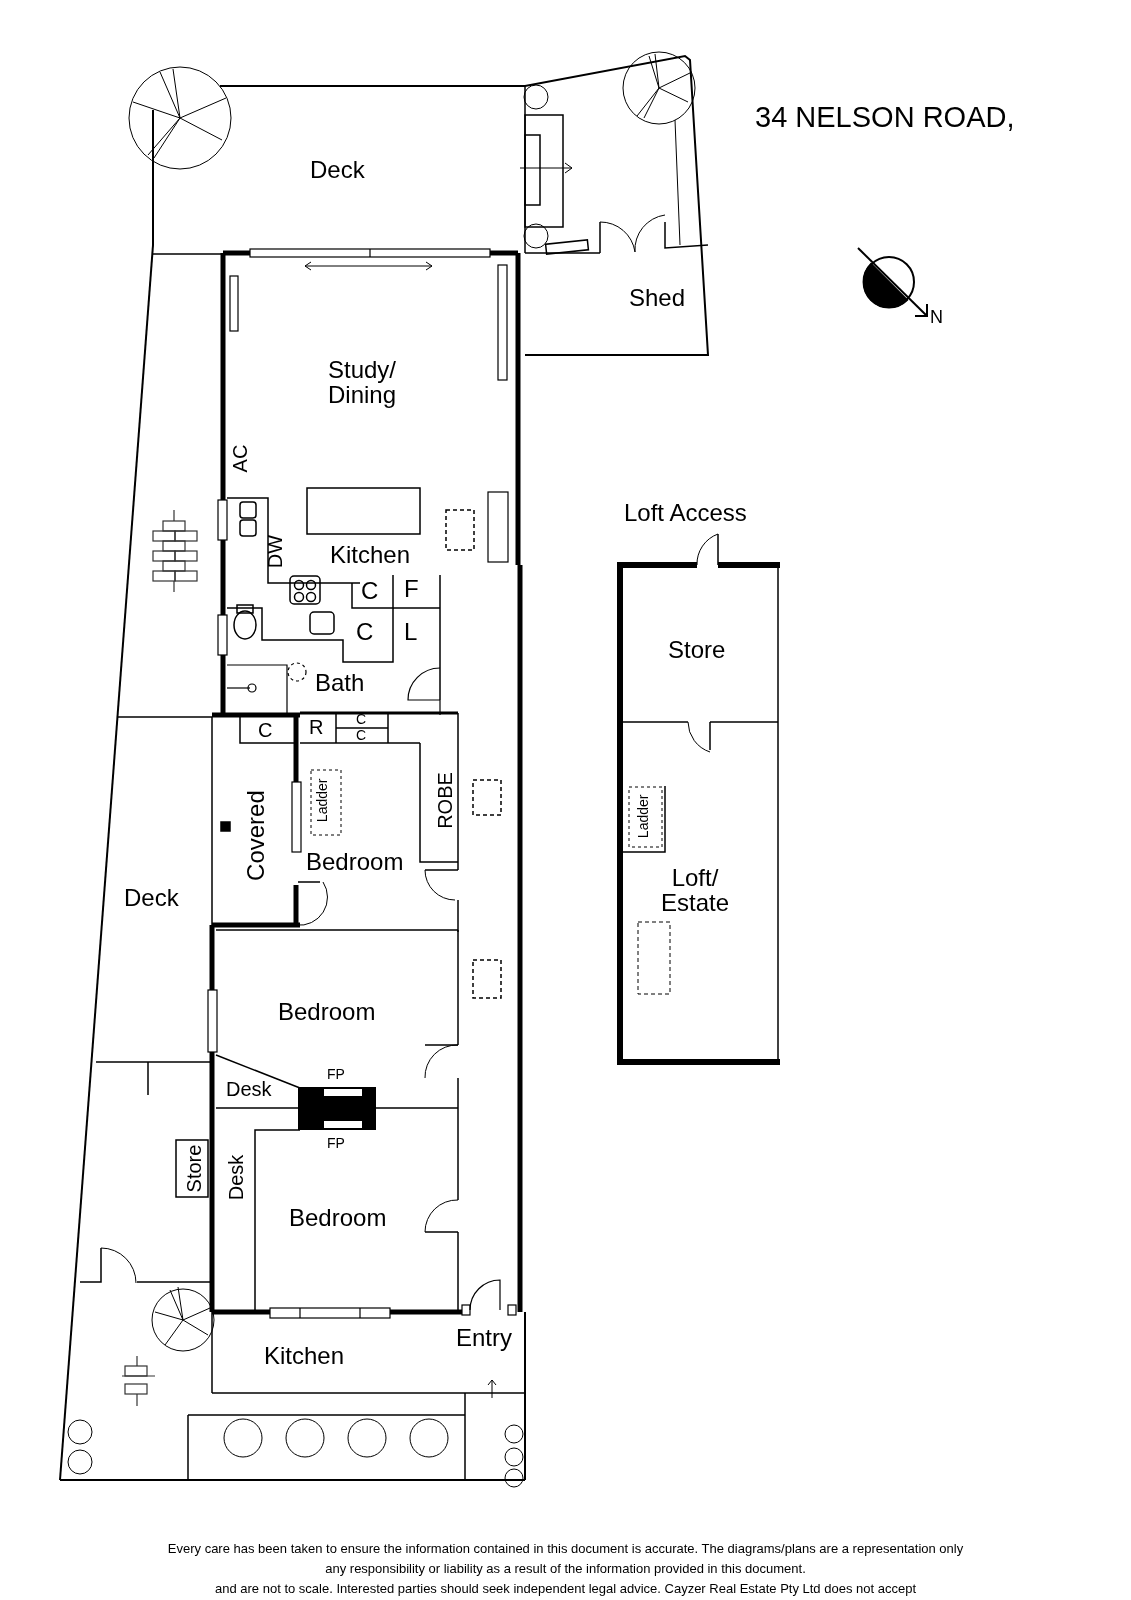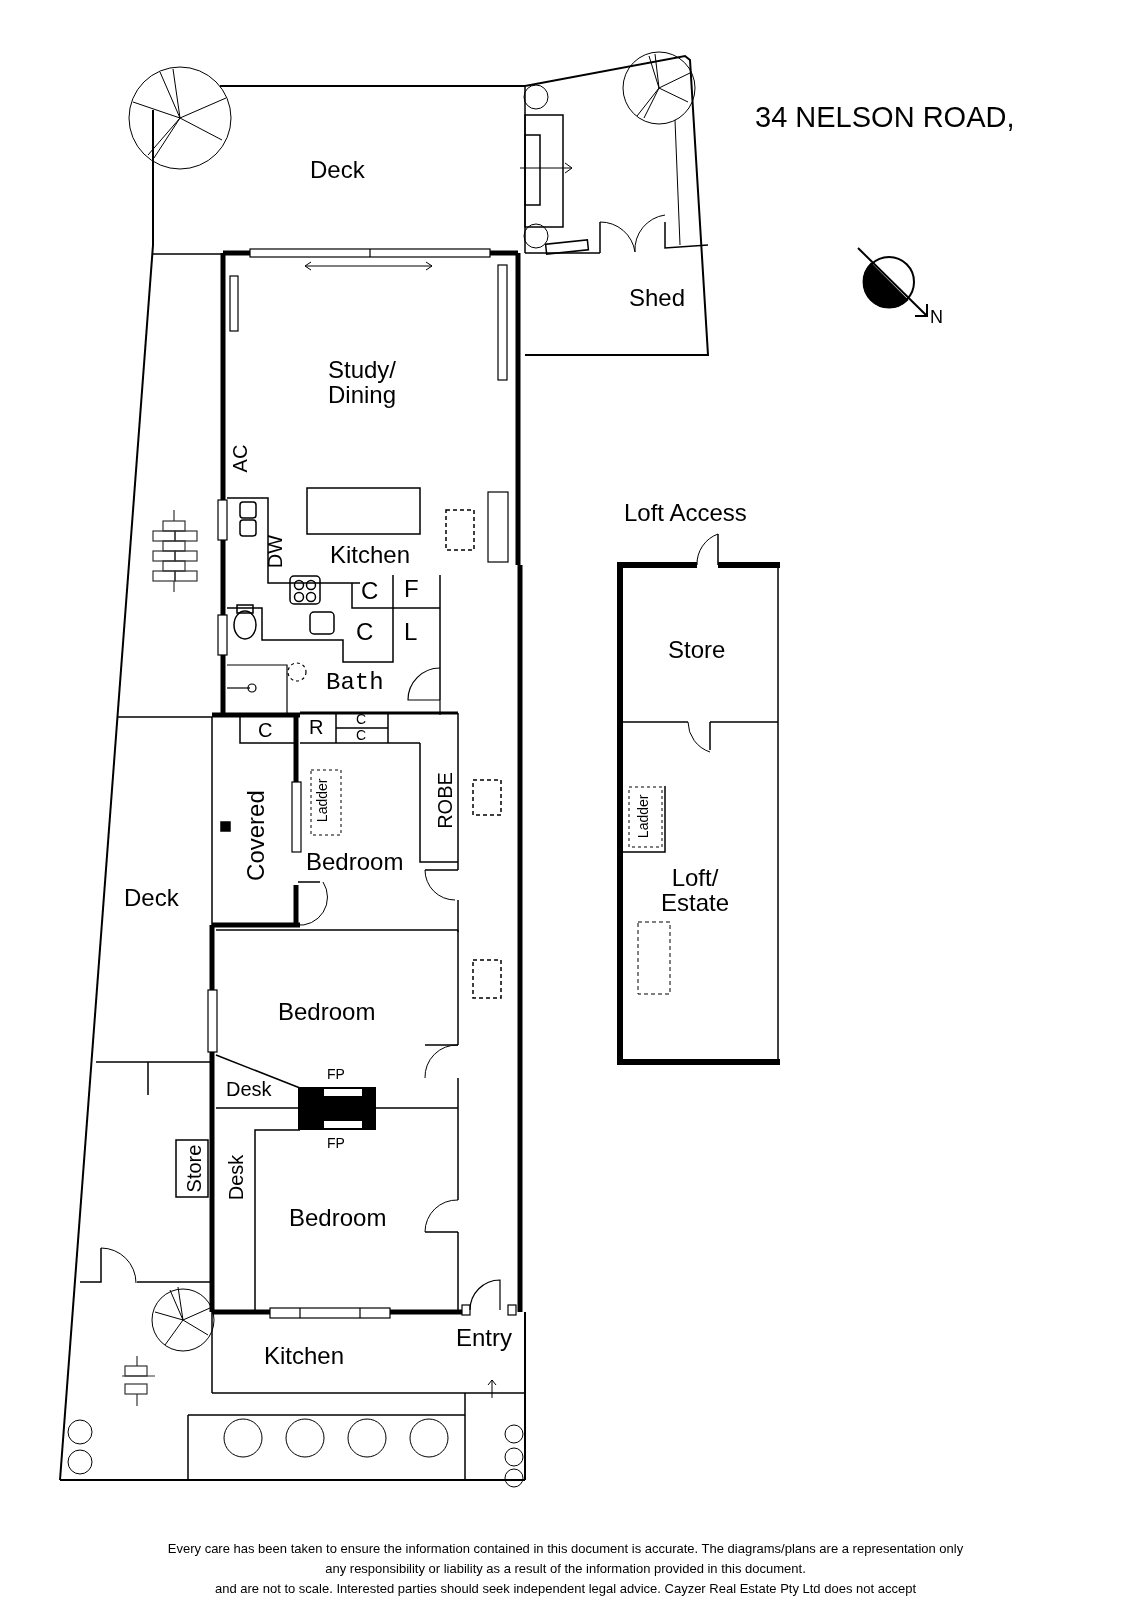--- a/index.html
+++ b/index.html
@@ -254,21 +254,21 @@
   <div>Study/</div>
   <div>Dining</div>
 </div>
 <div class="lbl small rot" style="left:227px; top:448px;">AC</div>
 <div class="lbl room" style="left:295px; top:542px;margin-left:35px;">Kitchen</div>
 <div class="lbl small rot" style="left:259px; top:541px;">DW</div>
 <div class="lbl room" style="left:361px; top:578px;">C</div>
 <div class="lbl room" style="left:404px; top:576px;">F</div>
 <div class="lbl room" style="left:356px; top:619px;">C</div>
 <div class="lbl room" style="left:404px; top:619px;">L</div>
-<div class="lbl room" style="left:326px; top:670px;font-family:Liberation Mono, monospace;">Bath</div>
+<div class="lbl room" style="left:315px; top:670px;">Bath</div>
 <div class="lbl small" style="left:258px; top:720px;">C</div>
 <div class="lbl small" style="left:309px; top:717px;">R</div>
 <div class="lbl tiny" style="left:356px; top:712px;">C</div>
 <div class="lbl tiny" style="left:356px; top:728px;">C</div>
 <div class="lbl small rot" style="left:417px; top:790px;">ROBE</div>
 <div class="lbl tiny rot" style="left:301px; top:793px;">Ladder</div>
 <div class="lbl room" style="left:306px; top:849px;">Bedroom</div>
 <div class="lbl room rot" style="left:210px; top:823px;">Covered</div>
 <div class="lbl room" style="left:124px; top:885px;">Deck</div>
 <div class="lbl room" style="left:278px; top:999px;">Bedroom</div>

